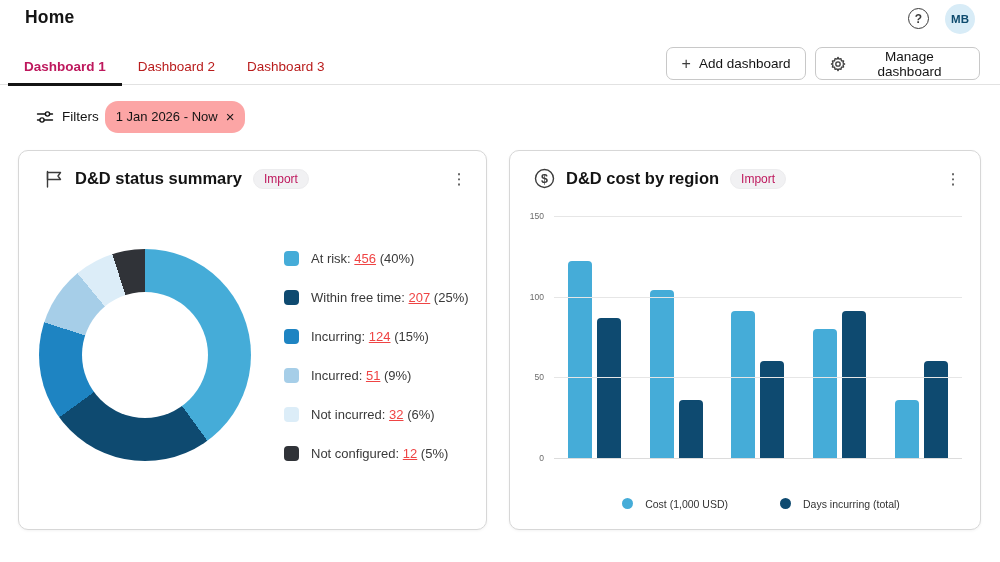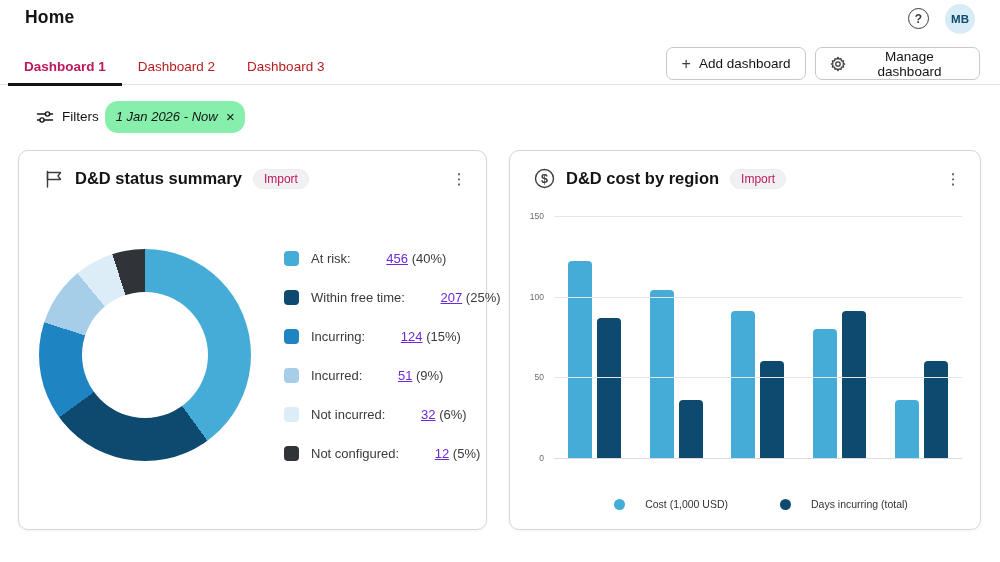--- a/index.html
+++ b/index.html
@@ -29,22 +29,22 @@
     display:flex; align-items:center; justify-content:center; gap:8px; font-size:13.5px; color:#141414;
     cursor:pointer; padding:0 14px; }
   .btn .btn-icon { font-size:16px; line-height:1; color:#3c3c3c; }
   #add-btn { left:666px; width:140px; }
   #manage-btn { left:815px; width:165px; }
 
   
   .filters-row { position:absolute; left:36px; top:103px; height:27px; display:flex; align-items:center; }
   .filters-label { font-size:13.5px; color:#141414; }
   .filters-btn { display:flex; align-items:center; gap:8px; cursor:pointer; }
-  .chip { display:flex; align-items:center; gap:8px; height:26px; background:#86efac; border-radius:13px;
-    padding:16px 11px; font-size:13px; color:#141414; cursor:pointer; margin-left:6px;font-style:italic; }
+  .chip { display:flex; align-items:center; gap:8px; height:26px; background:#fca5a5; border-radius:13px;
+    padding:16px 11px; font-size:13px; color:#141414; cursor:pointer; margin-left:6px; }
   .chip-close { font-size:15px; line-height:1; color:#141414; cursor:pointer; }
 
   
   .card { position:absolute; top:150px; height:380px; background:#fff; border:1px solid #d7d7d7; border-radius:10px;
     box-shadow:0 1px 3px rgba(0,0,0,.05); }
   #status-card { left:18px; width:469px; }
   #cost-card { left:509px; width:472px; }
   .card-header { position:absolute; left:24px; top:17px; right:44px; display:flex; align-items:center; gap:11px; }
   .card-icon { width:21px; height:21px; flex:0 0 auto; display:flex; align-items:center; justify-content:center; }
   .card-title { font-size:16.5px; font-weight:600; white-space:nowrap; }
@@ -55,36 +55,36 @@
 
   
   .donut { position:absolute; left:20px; top:98px; width:212px; height:212px; border-radius:50%; }
   .donut-hole { position:absolute; left:50%; top:50%; width:126px; height:126px; margin:-63px 0 0 -63px;
     border-radius:50%; background:#fff; }
 
   
   .status-legend { position:absolute; left:265px; top:88px; width:190px; }
   .legend-item { height:39px; display:flex; align-items:center; font-size:13px; color:#3a3a3a; white-space:nowrap; }
   .legend-swatch { width:15px; height:15px; border-radius:4px; margin-right:12px; flex:0 0 auto; }
-  .legend-item a { color:#6d28d9; text-decoration:underline; cursor:pointer;margin-left:32px; }
+  .legend-item a { color:#ef4444; text-decoration:underline; cursor:pointer; }
 
   
   .bar-plot { position:absolute; left:44px; right:18px; top:65px; height:242px; }
   .gridline { position:absolute; left:0; right:0; height:1px; background:#e6e6e6; }
   .gridline.zero { background:#dcdcdc; }
   .ytick { position:absolute; left:0; width:34px; text-align:right; font-size:8.5px; color:#6b6b6b;
     transform:translateY(-50%); }
   .bar-groups { position:absolute; left:0; right:0; bottom:0; top:0; display:flex; justify-content:space-around;
     align-items:flex-end; }
   .bar-group { display:flex; align-items:flex-end; gap:5px; }
   .bar { width:24px; border-radius:4px 4px 0 0; }
   .xlabels { position:absolute; left:44px; right:18px; top:313px; display:flex; justify-content:space-around; }
   .xlabel { font-size:8.5px; color:#555; }
   .bar-legend { position:absolute; left:0; right:0; top:347px; display:flex; justify-content:center; gap:20px; }
-  .bar-legend-item { display:flex; align-items:flex-end; gap:20px; font-size:10.5px; color:#333;padding-left:32px; }
+  .bar-legend-item { display:flex; align-items:flex-start; gap:12px; font-size:10.5px; color:#333;padding-left:32px; }
   .bar-legend-dot { width:11px; height:11px; border-radius:50%; }
 
   svg { display:block; }
 </style>
 </head>
 <body>
 
 <div id="app">
 
   <div class="page-title">Home</div>

